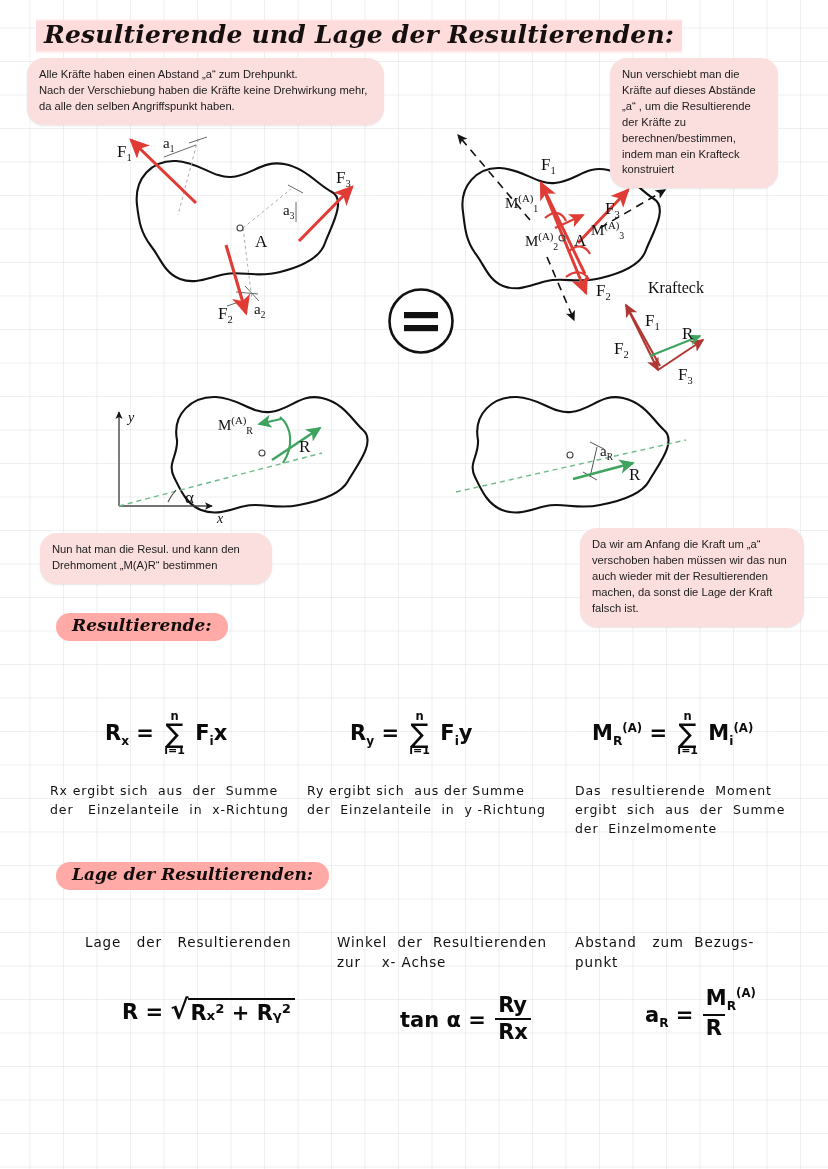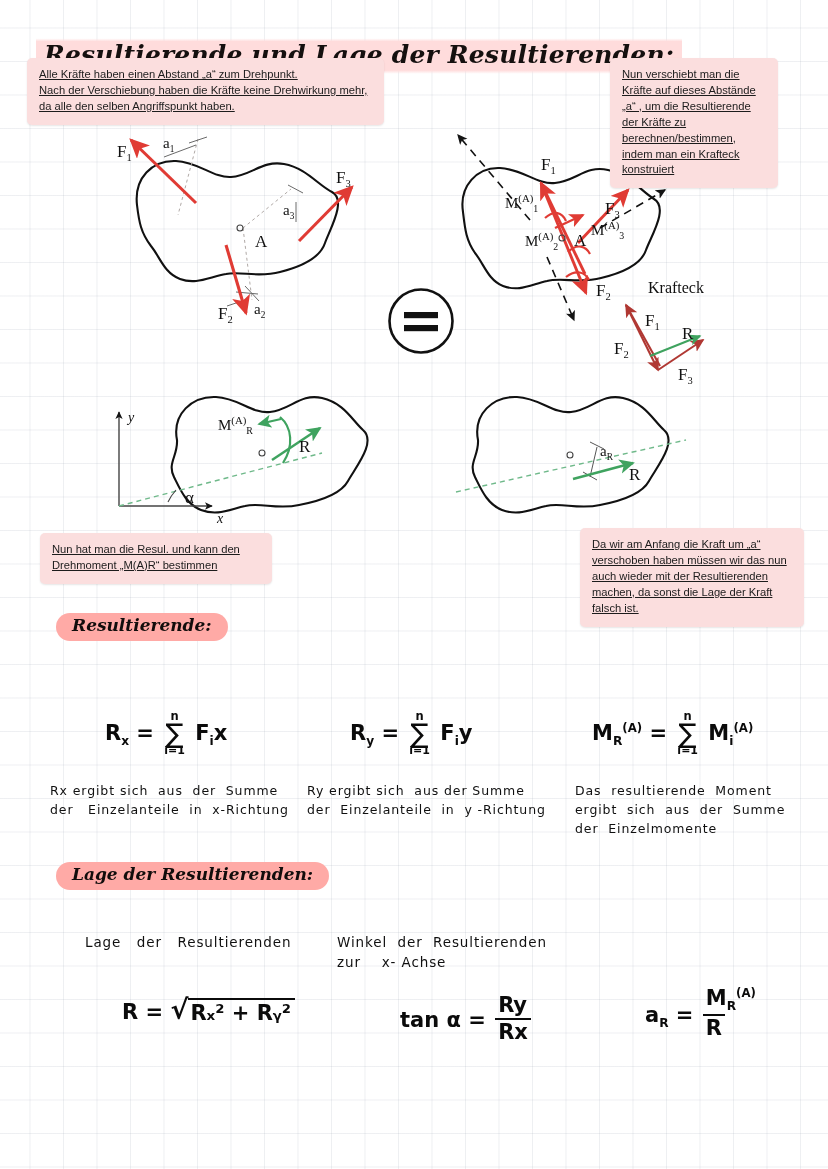--- a/index.html
+++ b/index.html
@@ -32,21 +32,20 @@
     color: #15100f;
     letter-spacing: 0.2px;
     white-space: nowrap;
     line-height: 1;
   }
   #title-main {
     left: 36px; top: 16px;
     font-size: 25px;
     background: linear-gradient(to bottom, rgba(255,216,216,0) 6%, #ffdcdc 14%, #ffdcdc 88%, rgba(255,216,216,0) 97%);
     padding: 6px 8px 8px 8px;
-    margin-top: 20px;
   }
   .pill-title {
     position: absolute;
     font-family: "DejaVu Serif", serif;
     font-style: italic;
     font-weight: bold;
     color: #120d0c;
     font-size: 17px;
     white-space: nowrap;
     background: #ffaaa6;
@@ -54,28 +53,27 @@
     padding: 4px 16px 6px 16px;
     line-height: 1.05;
   }
   #pill-resultierende { left: 56px; top: 613px; }
   #pill-lage { left: 56px; top: 862px; }
 
   
   .note {
     position: absolute;
     background: #fbdede;
-    border-radius: 5px;
+    border-radius: 17px;
     color: #1c1c1c;
     font-size: 11.2px;
     line-height: 1.42;
     padding: 9px 12px 10px 12px;
     box-shadow: 0 1px 2px rgba(0,0,0,0.10);
     font-family: "Liberation Sans", sans-serif;
-    text-decoration: underline;
   }
   #note-top-left  { left: 27px;  top: 58px;  width: 357px; }
   #note-top-right { left: 610px; top: 58px;  width: 168px; }
   #note-bot-left  { left: 40px;  top: 533px; width: 232px; }
   #note-bot-right { left: 580px; top: 528px; width: 224px; }
 
   
   .hand {
     position: absolute;
     font-family: "DejaVu Sans", sans-serif;
@@ -381,20 +379,22 @@
 zur    x- Achse</div>
   <div class="formula" style="left:400px; top:996px;">
     <span>tan α</span>
     <span>=</span>
     <span class="frac">
       <span class="num">Ry</span>
       <span class="den">Rx</span>
     </span>
   </div>
 
+  <div class="hand hand-cap" style="left:575px; top:932px; font-size:13.5px;">Abstand   zum  Bezugs-
+punkt</div>
   <div class="formula" style="left:645px; top:989px;">
     <span><span>a</span><sub>R</sub></span>
     <span>=</span>
     <span class="frac">
       <span class="num">M<sub>R</sub><sup>(A)</sup></span>
       <span class="den">R</span>
     </span>
   </div>
 
 </div>

